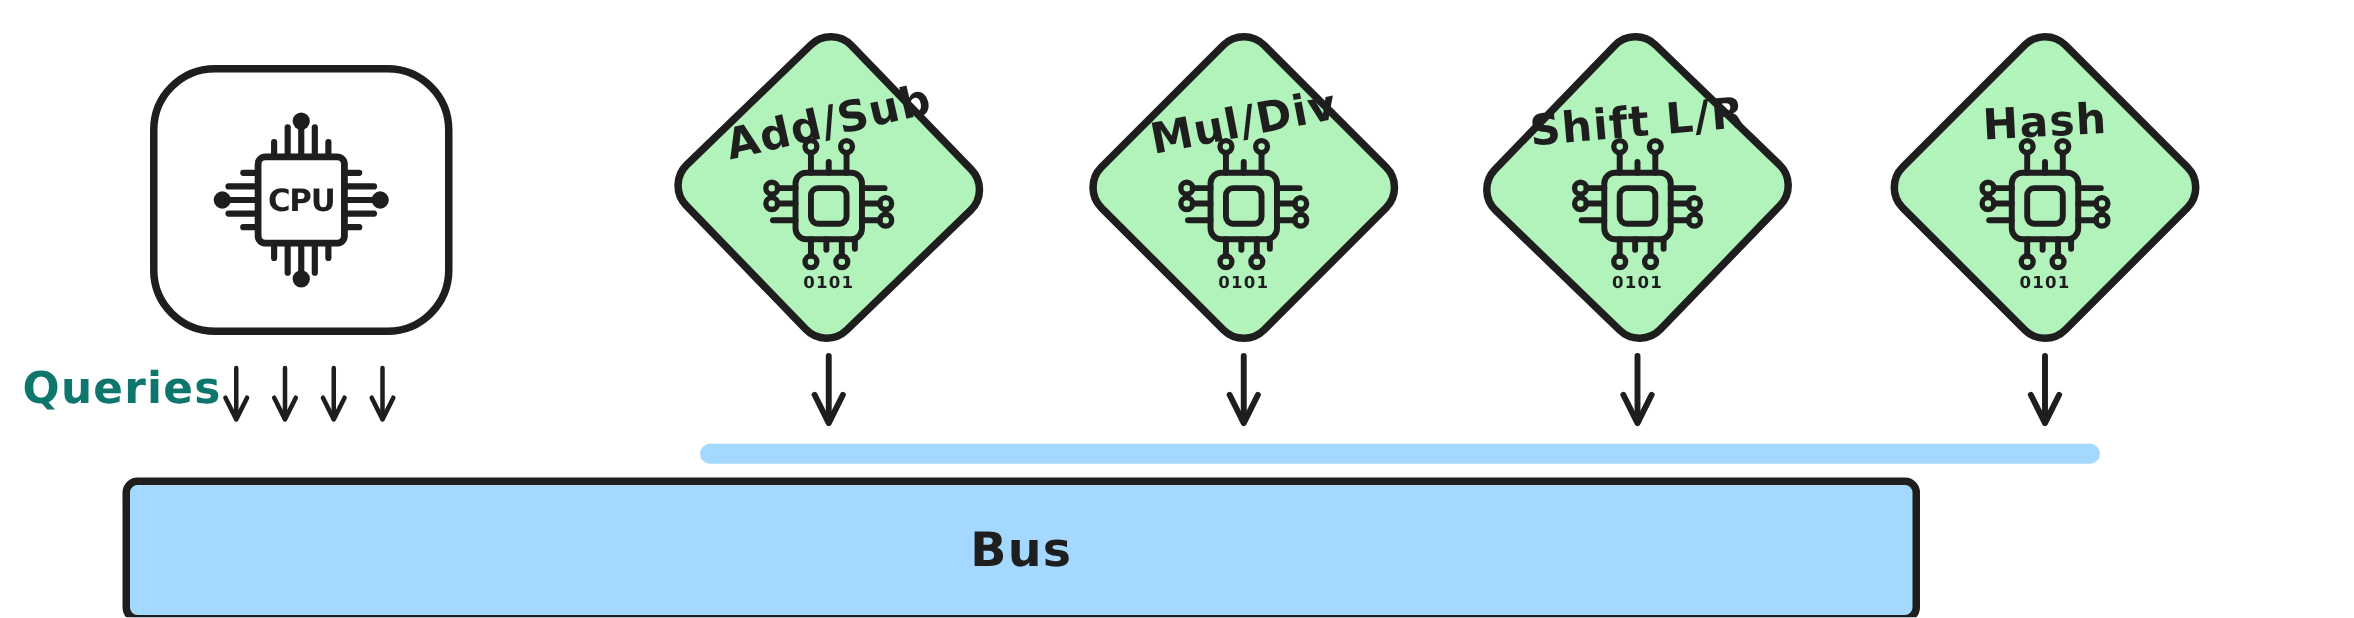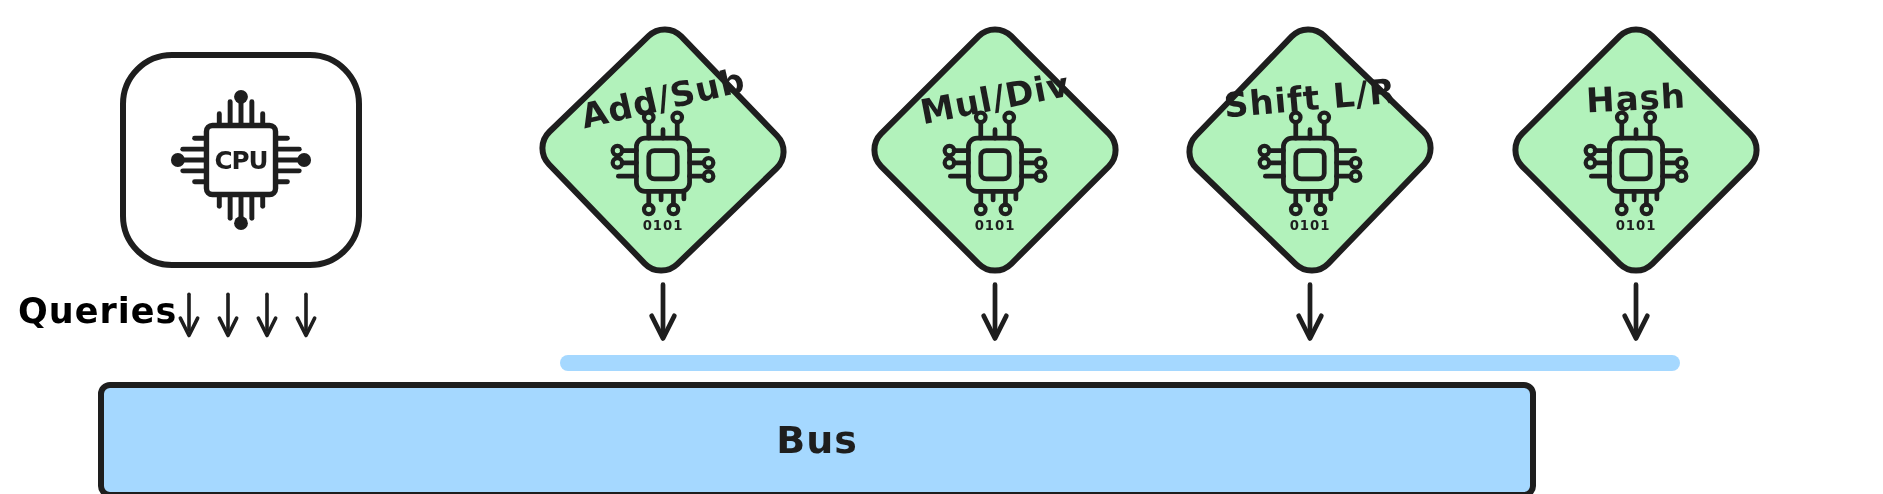--- a/index.html
+++ b/index.html
@@ -18,21 +18,21 @@
   
   .cpu-box{
     position:absolute;left:120px;top:52px;width:242px;height:216px;
     background:#ffffff;border:6px solid #1e1e1e;border-radius:52px;
     box-sizing:border-box;
   }
   .cpu-icon{position:absolute;left:167px;top:86px;width:148px;height:148px;}
 
   
   .hand{
-    position:absolute;font-weight:700;color:#000000;letter-spacing:1px;
+    position:absolute;font-weight:700;color:#0f766e;letter-spacing:1px;
     white-space:nowrap;
   }
   .queries{left:18px;top:291px;font-size:35px;}
   .answers{left:472px;top:288px;font-size:35px;}
 
   .qarrows{position:absolute;left:176px;top:283px;display:flex;gap:13px;}
   .arrow-sm{width:26px;height:66px;}
 
   
   .diamond{

